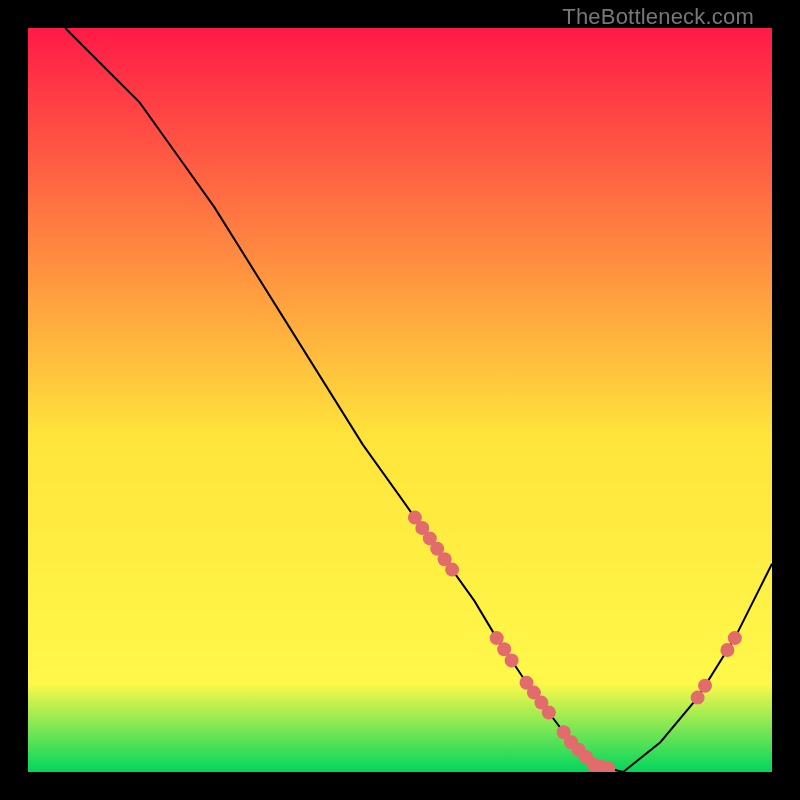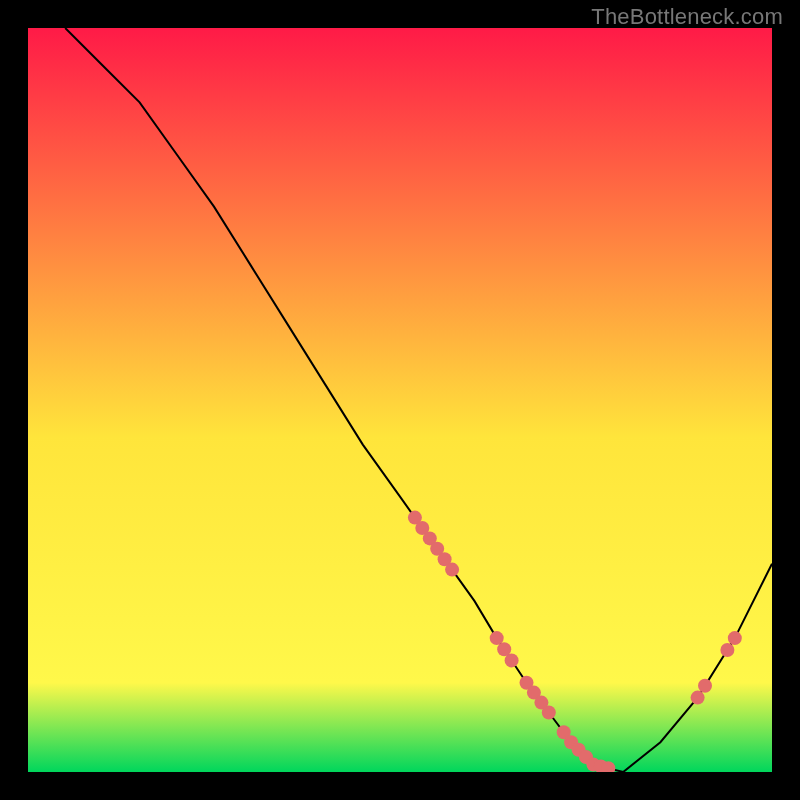--- a/index.html
+++ b/index.html
@@ -22,21 +22,21 @@
   .plot {
     position: absolute;
     left: 0;
     top: 0;
     width: 744px;
     height: 744px;
   }
   .watermark {
     position: absolute;
     top: 4px;
-    right: 17px;
+    right: 46px;
     color: #777;
     font-size: 22px;
     font-weight: 500;
     letter-spacing: 0.2px;
     user-select: none;
   }
   svg { display: block; }
 </style>
 </head>
 <body>

